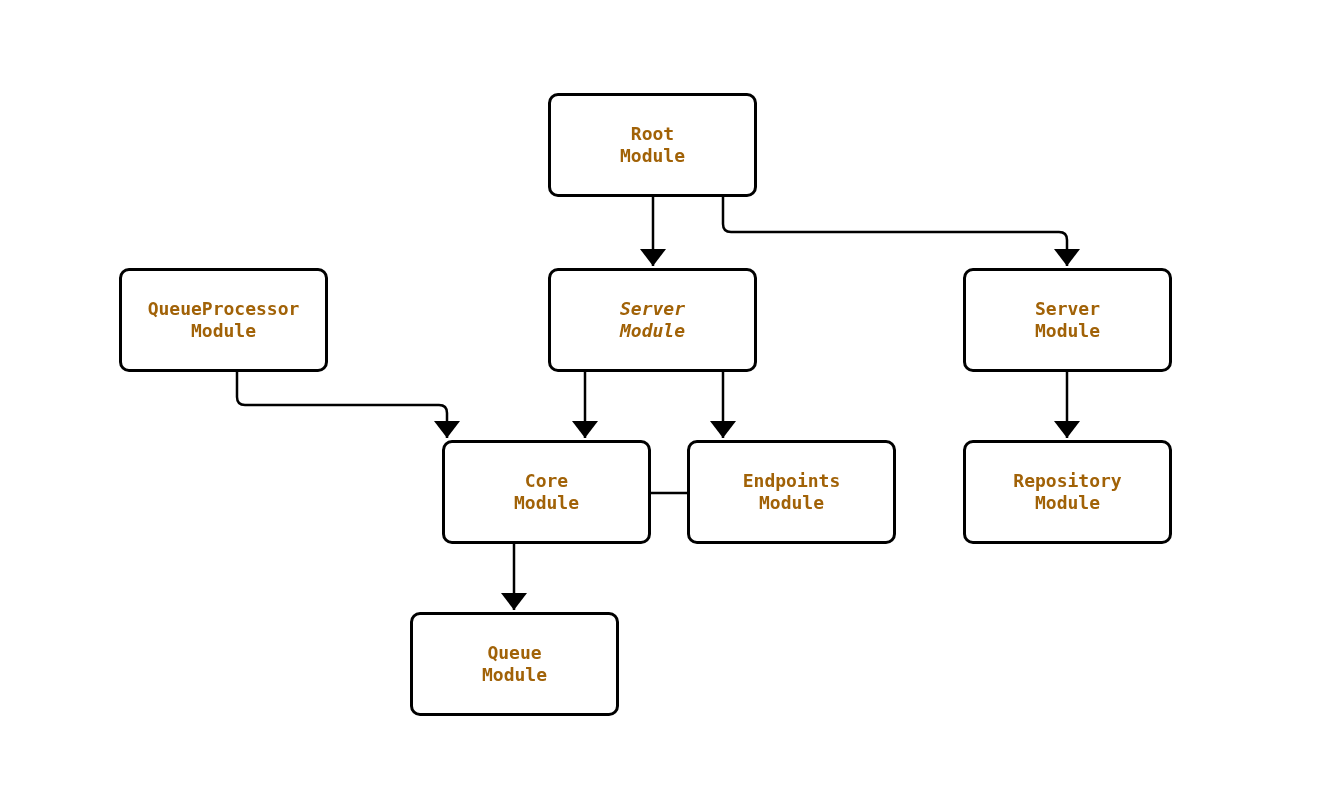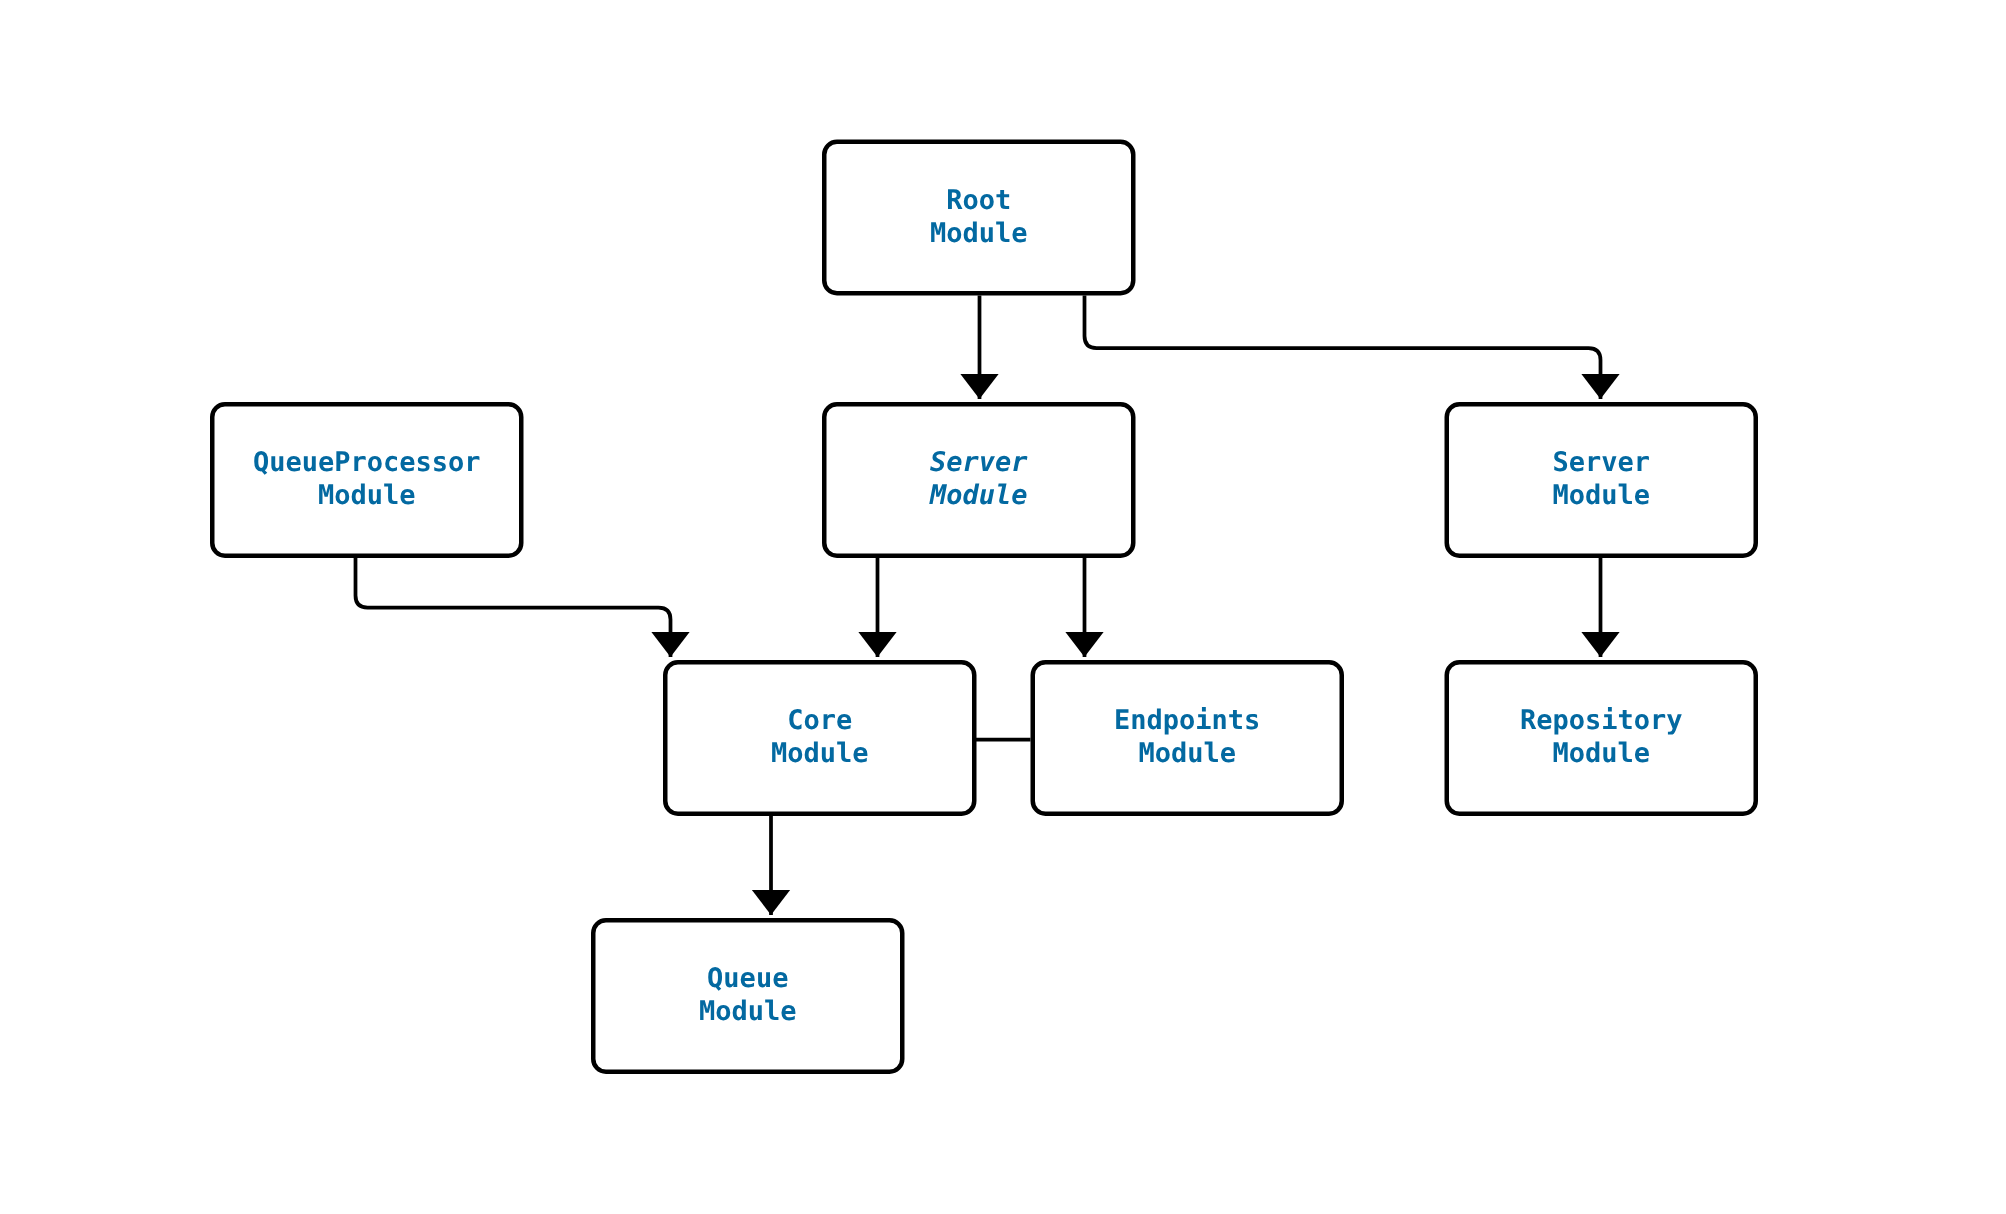--- a/index.html
+++ b/index.html
@@ -36,33 +36,33 @@
     border: 3px solid #000000;
     border-radius: 10px;
     display: flex;
     align-items: center;
     justify-content: center;
   }
   .node-label {
     font-size: 18px;
     line-height: 22px;
     font-weight: 700;
-    color: #0369a1;
+    color: #a16207;
     text-align: center;
     white-space: pre-line;
   }
   
   .node-root          { left: 548px; top: 93px;  }
-  .node-queueprocessor{ left: 140px; top: 268px; }
+  .node-queueprocessor{ left: 119px; top: 268px; }
   .node-server        { left: 548px; top: 268px; font-style: italic; }
   .node-global        { left: 963px; top: 268px; }
   .node-core          { left: 410px; top: 440px; margin-left: 32px; }
   .node-endpoints     { left: 687px; top: 440px; }
   .node-repository    { left: 963px; top: 440px; }
-  .node-queue         { left: 394px; top: 612px; }
+  .node-queue         { left: 410px; top: 612px; }
 </style>
 </head>
 <body>
 
 <div class="canvas">
 
   <svg class="edges-layer" viewBox="0 0 1337 809" xmlns="http://www.w3.org/2000/svg">
     <defs>
       <marker id="arrowhead" viewBox="0 0 18 28" refX="17" refY="14" markerWidth="18" markerHeight="28" markerUnits="userSpaceOnUse" orient="auto">
         <path d="M0,1 L17,14 L0,27 Z" fill="#000000"></path>

